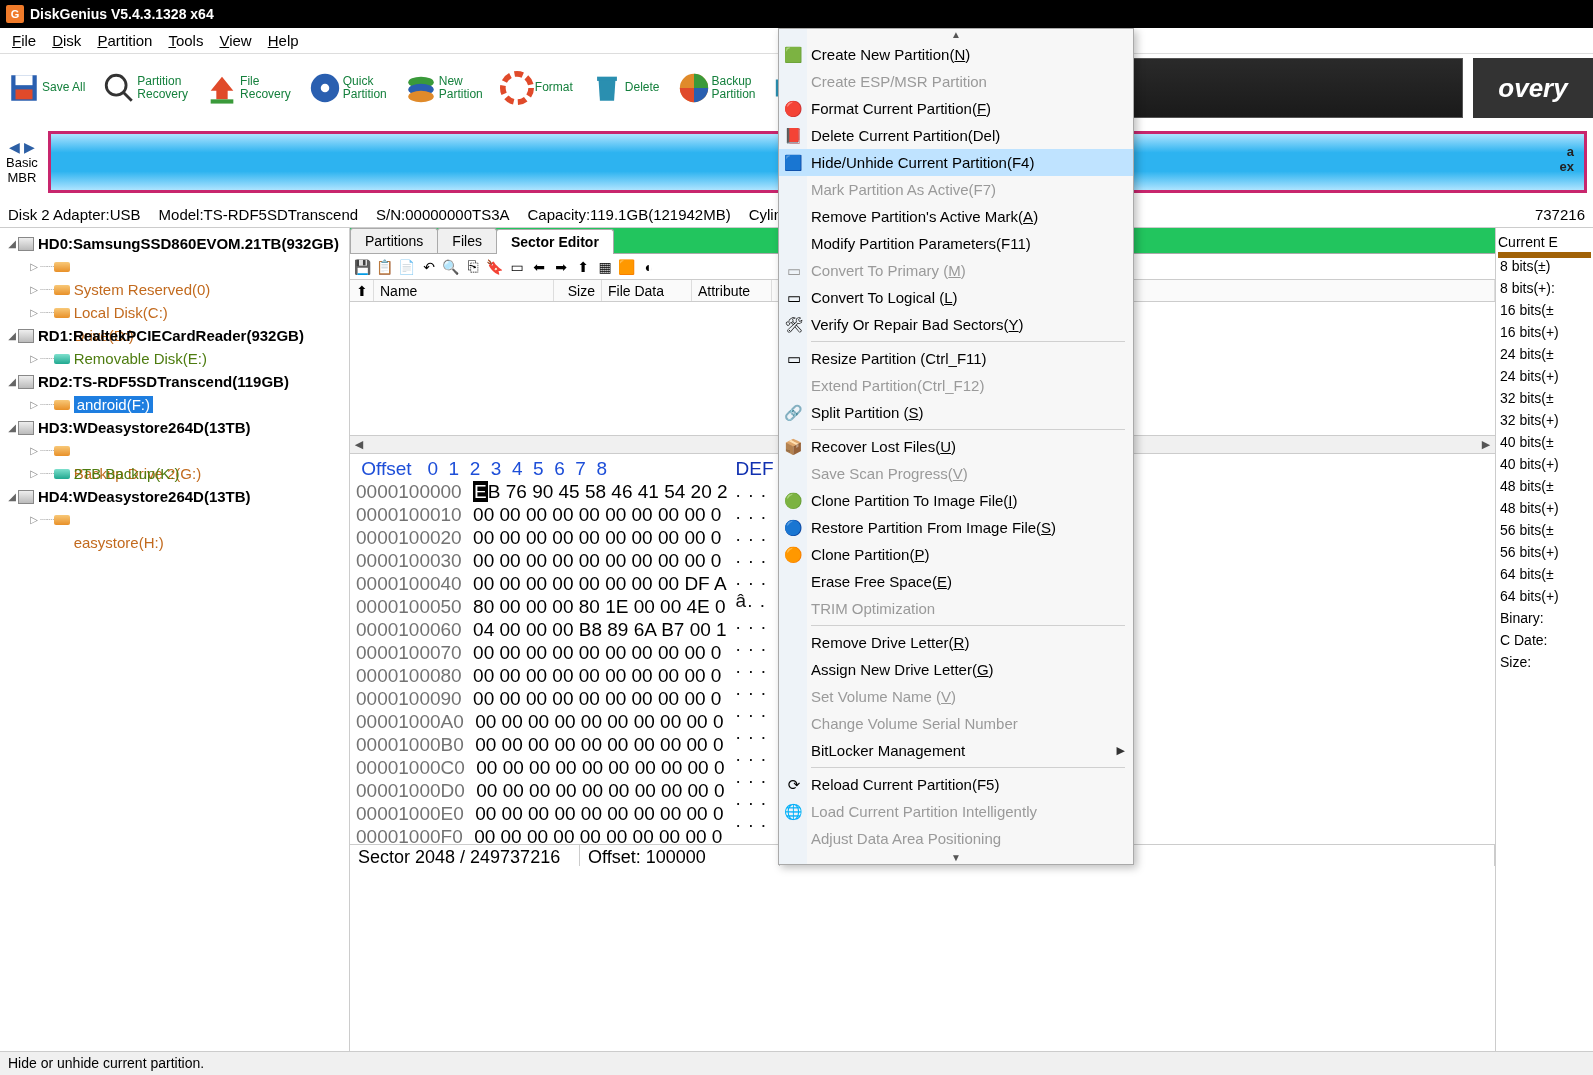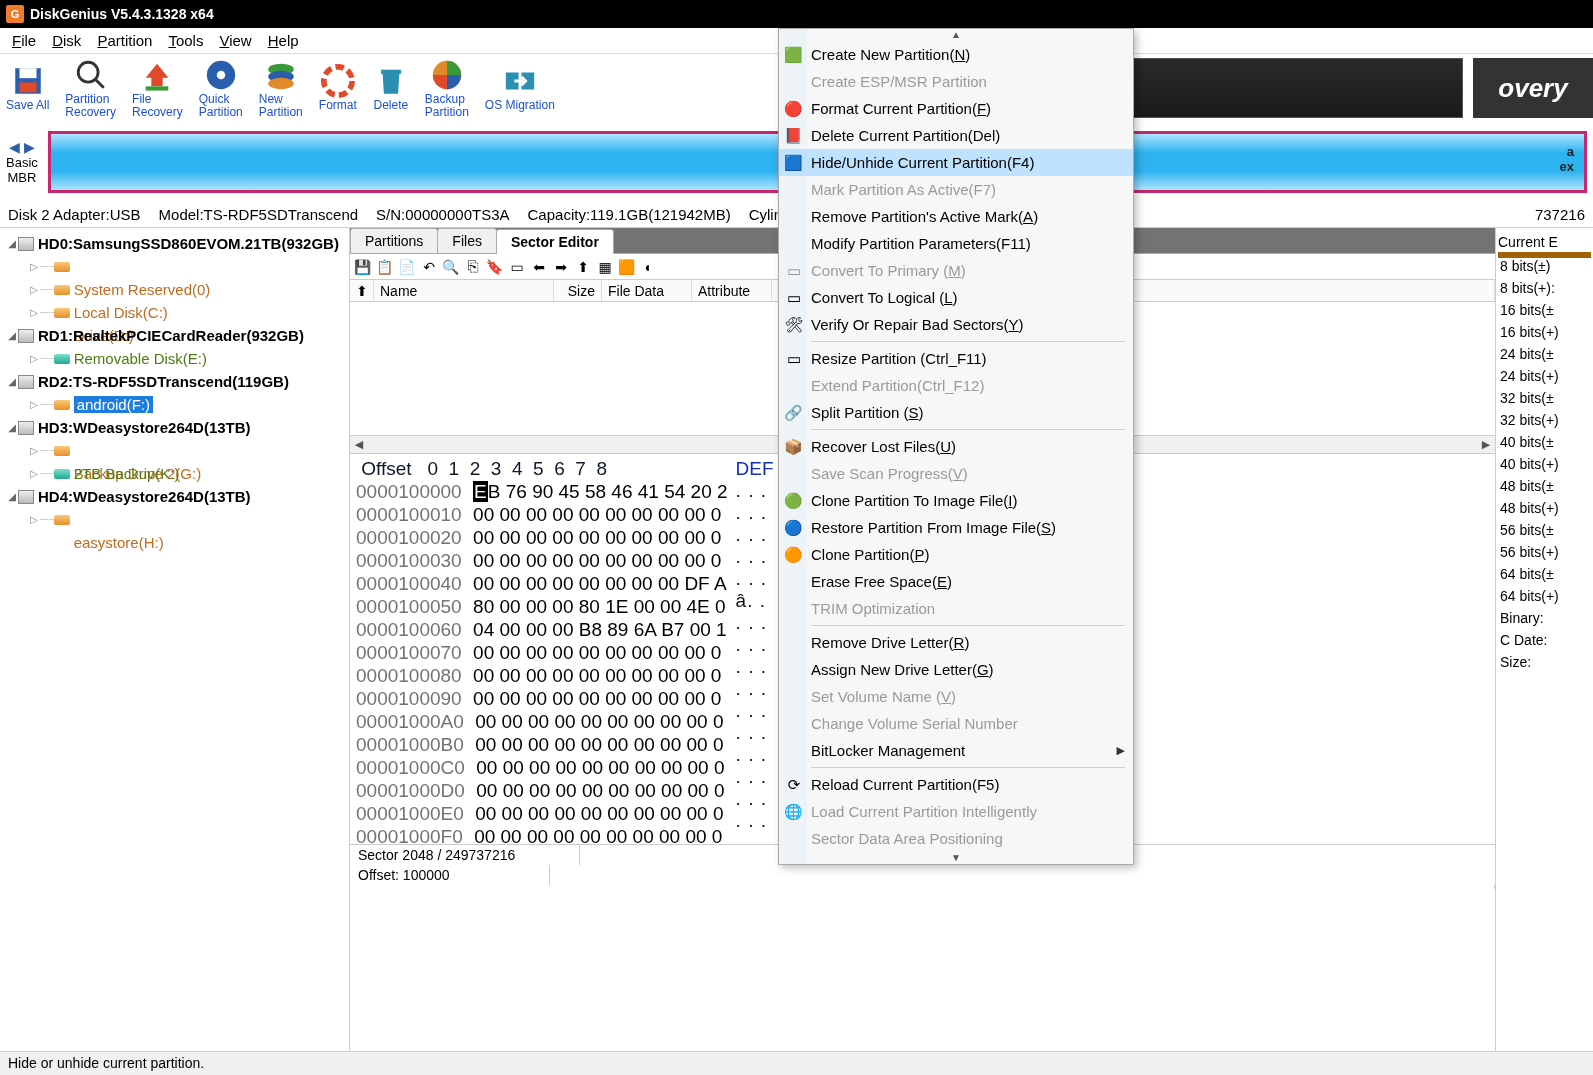--- a/index.html
+++ b/index.html
@@ -6,21 +6,21 @@
 html, body { width: 1593px; height: 1075px; overflow: hidden; background: #fff; }
 
 .titlebar { height: 28px; background: #000; color: #fff; display: flex; align-items: center; padding: 0 6px; font-size: 14px; font-weight: 600; }
 .titlebar .logo { width: 18px; height: 18px; background: #f07b2a; border-radius: 2px; margin-right: 6px; display:flex;align-items:center;justify-content:center;font-size:11px;font-weight:bold;color:#fff;}
 
 .menubar { height: 26px; background: #fff; border-bottom: 1px solid #ddd; display: flex; align-items: center; padding: 0 4px; font-size: 15px; }
 .menubar span { padding: 2px 8px; cursor: default; }
 .menubar span u { text-decoration: underline; }
 
 .toolbar { height: 68px; background: #fff; display: flex; align-items: center; padding: 2px 6px; gap: 16px; position:relative; }
-.tb-btn { display: flex; flex-direction: column; align-items: center; font-size: 12px; line-height: 1.1; color: #1d4ed8; cursor: default; }
+.tb-btn { display: flex; align-items: center; font-size: 12px; line-height: 1.1; color: #15803d; cursor: default; }
 .tb-btn .ic { width: 36px; height: 36px; display:flex;align-items:center;justify-content:center; }
 .tb-btn .ic svg { width: 34px; height: 34px; }
 .banner { position:absolute; right:130px; top:4px; height:60px; width:580px; background:linear-gradient(#2a2a2a,#1a1a1a); color:#fff; font-weight:900; font-size:30px; display:flex; align-items:center; padding:0 14px; font-style:italic; border:1px solid #555;}
 
 .diskbar { height: 80px; display:flex; align-items:center; padding: 0 6px; gap: 10px; }
 .diskbar .nav { display:flex;flex-direction:column;align-items:center;font-size:13px; }
 .diskbar .nav .arr { display:flex; gap:4px; font-size:14px; color:#2c5fa5;}
 .diskmap { flex:1; height: 62px; border: 3px solid #c8266d; background: linear-gradient(#aee4ff,#2db3f0,#2db3f0,#aee4ff); position:relative;}
 .diskmap .lbl { position:absolute; right:10px; top:10px; font-size:13px; font-weight:600; color:#222; text-align:right;}
 
@@ -33,48 +33,48 @@
 .tree .dots { color:#bbb; font-size:13px; letter-spacing:-1px;}
 .tree .disk { font-weight:700; }
 .tree .vol { color:#c26a1e;margin-top:45px; }
 .tree .vol-teal { color:#4d7c0f; }
 .tree .vol-sel { background:#1e7ee0; color:#fff; padding:0 3px;}
 .tree .dicon { width:16px; height:14px; background:linear-gradient(#eee,#bbb); border:1px solid #888; margin-right:4px;}
 .tree .vicon { width:16px; height:10px; background:linear-gradient(#f8c878,#e89028); border-radius:2px; margin-right:4px;}
 .tree .vicon-t { background:linear-gradient(#7ee0cd,#20a890);}
 
 .main { flex:1; display:flex; flex-direction:column; overflow:hidden;}
-.tabs { height: 26px; display:flex; align-items:flex-end; background:#737373; border-bottom:1px solid #aaa; font-size:14px;}
+.tabs { height: 26px; display:flex; align-items:flex-end; background:#22c55e; border-bottom:1px solid #aaa; font-size:14px;}
 .tabs .tab { padding: 4px 14px; border:1px solid #aaa; border-bottom:none; background:#f0f0f0; margin-right:-1px; border-radius:3px 3px 0 0;}
 .tabs .tab.active { background:#fff; font-weight:700; position:relative; top:1px;}
 
 .mini-tb { height:26px; border-bottom:1px solid #ccc; display:flex; align-items:center; gap:4px; padding:0 4px;}
 .mini-tb .mic { width:18px;height:18px; display:flex;align-items:center;justify-content:center; font-size:14px;}
 
 .filehdr { height:22px; border-bottom:1px solid #ccc; display:flex; font-size:14px; background:#fafafa;}
 .filehdr .col { border-right:1px solid #ddd; padding:2px 6px; display:flex;align-items:center;}
 
 .fileblank { height: 134px; background:#fff; border-bottom:1px solid #ccc;}
 .hscroll { height:18px; background:#f0f0f0; border-bottom:1px solid #ccc; display:flex;align-items:center;}
 .hscroll .arr{width:18px;text-align:center;color:#555;font-size:11px;}
 
 .hexwrap { display:flex; height: 390px;}
 .hexarea { font-family: 'Consolas','Courier New',monospace; font-size: 19px; line-height: 22px; padding: 4px 6px; white-space:pre; overflow:hidden;}
-.hexhdr { color:#0f172a; }
+.hexhdr { color:#1d4ed8; }
 .hexoff { color:#737373; }
 .hexb { color:#000; }
 .ascdots { color:#111; letter-spacing:1px;}
 .cursor { background:#000; color:#fff; padding:0 1px;}
 .scrollv { width:18px; border-left:1px solid #ccc; background:#f0f0f0; display:flex;flex-direction:column;align-items:center;justify-content:space-between;font-size:11px;color:#555;}
 
 .sidepane { width:98px; border-left:1px solid #ccc; font-size:14px; padding:4px 2px; overflow:hidden; white-space:nowrap;}
 .sidepane .hdr { font-weight:400; border-bottom:6px solid #a16207; padding:2px 0;}
 .sidepane .row { height:22px; padding:0 2px;}
 
-.statusbar2 { height:22px; border-top:1px solid #ccc; display:flex; font-size:14px;flex-direction:column;}
+.statusbar2 { height:22px; border-top:1px solid #ccc; display:flex; font-size:18px;}
 .statusbar2 .cell { border-right:1px solid #ccc; padding:2px 8px;}
 
 .statusbar { height:24px; background:#f0f0f0; border-top:1px solid #ccc; font-size:14px; padding: 3px 8px; }
 
 .ctxmenu { position:absolute; left:778px; top:28px; width:356px; background:#f7f7f7; border:1px solid #aaa; box-shadow: 3px 3px 8px rgba(0,0,0,.25); z-index:50; font-size:15px;}
 .ctxmenu .scroll-arr { height:12px; text-align:center; color:#555; font-size:10px; background:#f7f7f7;}
 .ctxmenu .item { height:27px; display:flex; align-items:center; padding: 0 10px 0 32px; position:relative;}
 .ctxmenu .item.disabled { color:#9a9a9a; }
 .ctxmenu .item.sel { background:#bfe3ff; }
 .ctxmenu .sep { height:1px; background:#d0d0d0; margin:3px 8px 3px 32px;}
@@ -520,17 +520,17 @@
       <div class="sep"></div>
       <div class="item">
         <span class="cic">⟳</span>
         <span>Reload Current Partition(F5)</span>
       </div>
       <div class="item disabled">
         <span class="cic">🌐</span>
         <span>Load Current Partition Intelligently</span>
       </div>
       <div class="item disabled">
-        <span>Sector Data Area Positioning</span>
+        <span>Adjust Data Area Positioning</span>
       </div>
     </div>
   <div class="scroll-arr">▼</div>
 </div>
 
 </body></html>

